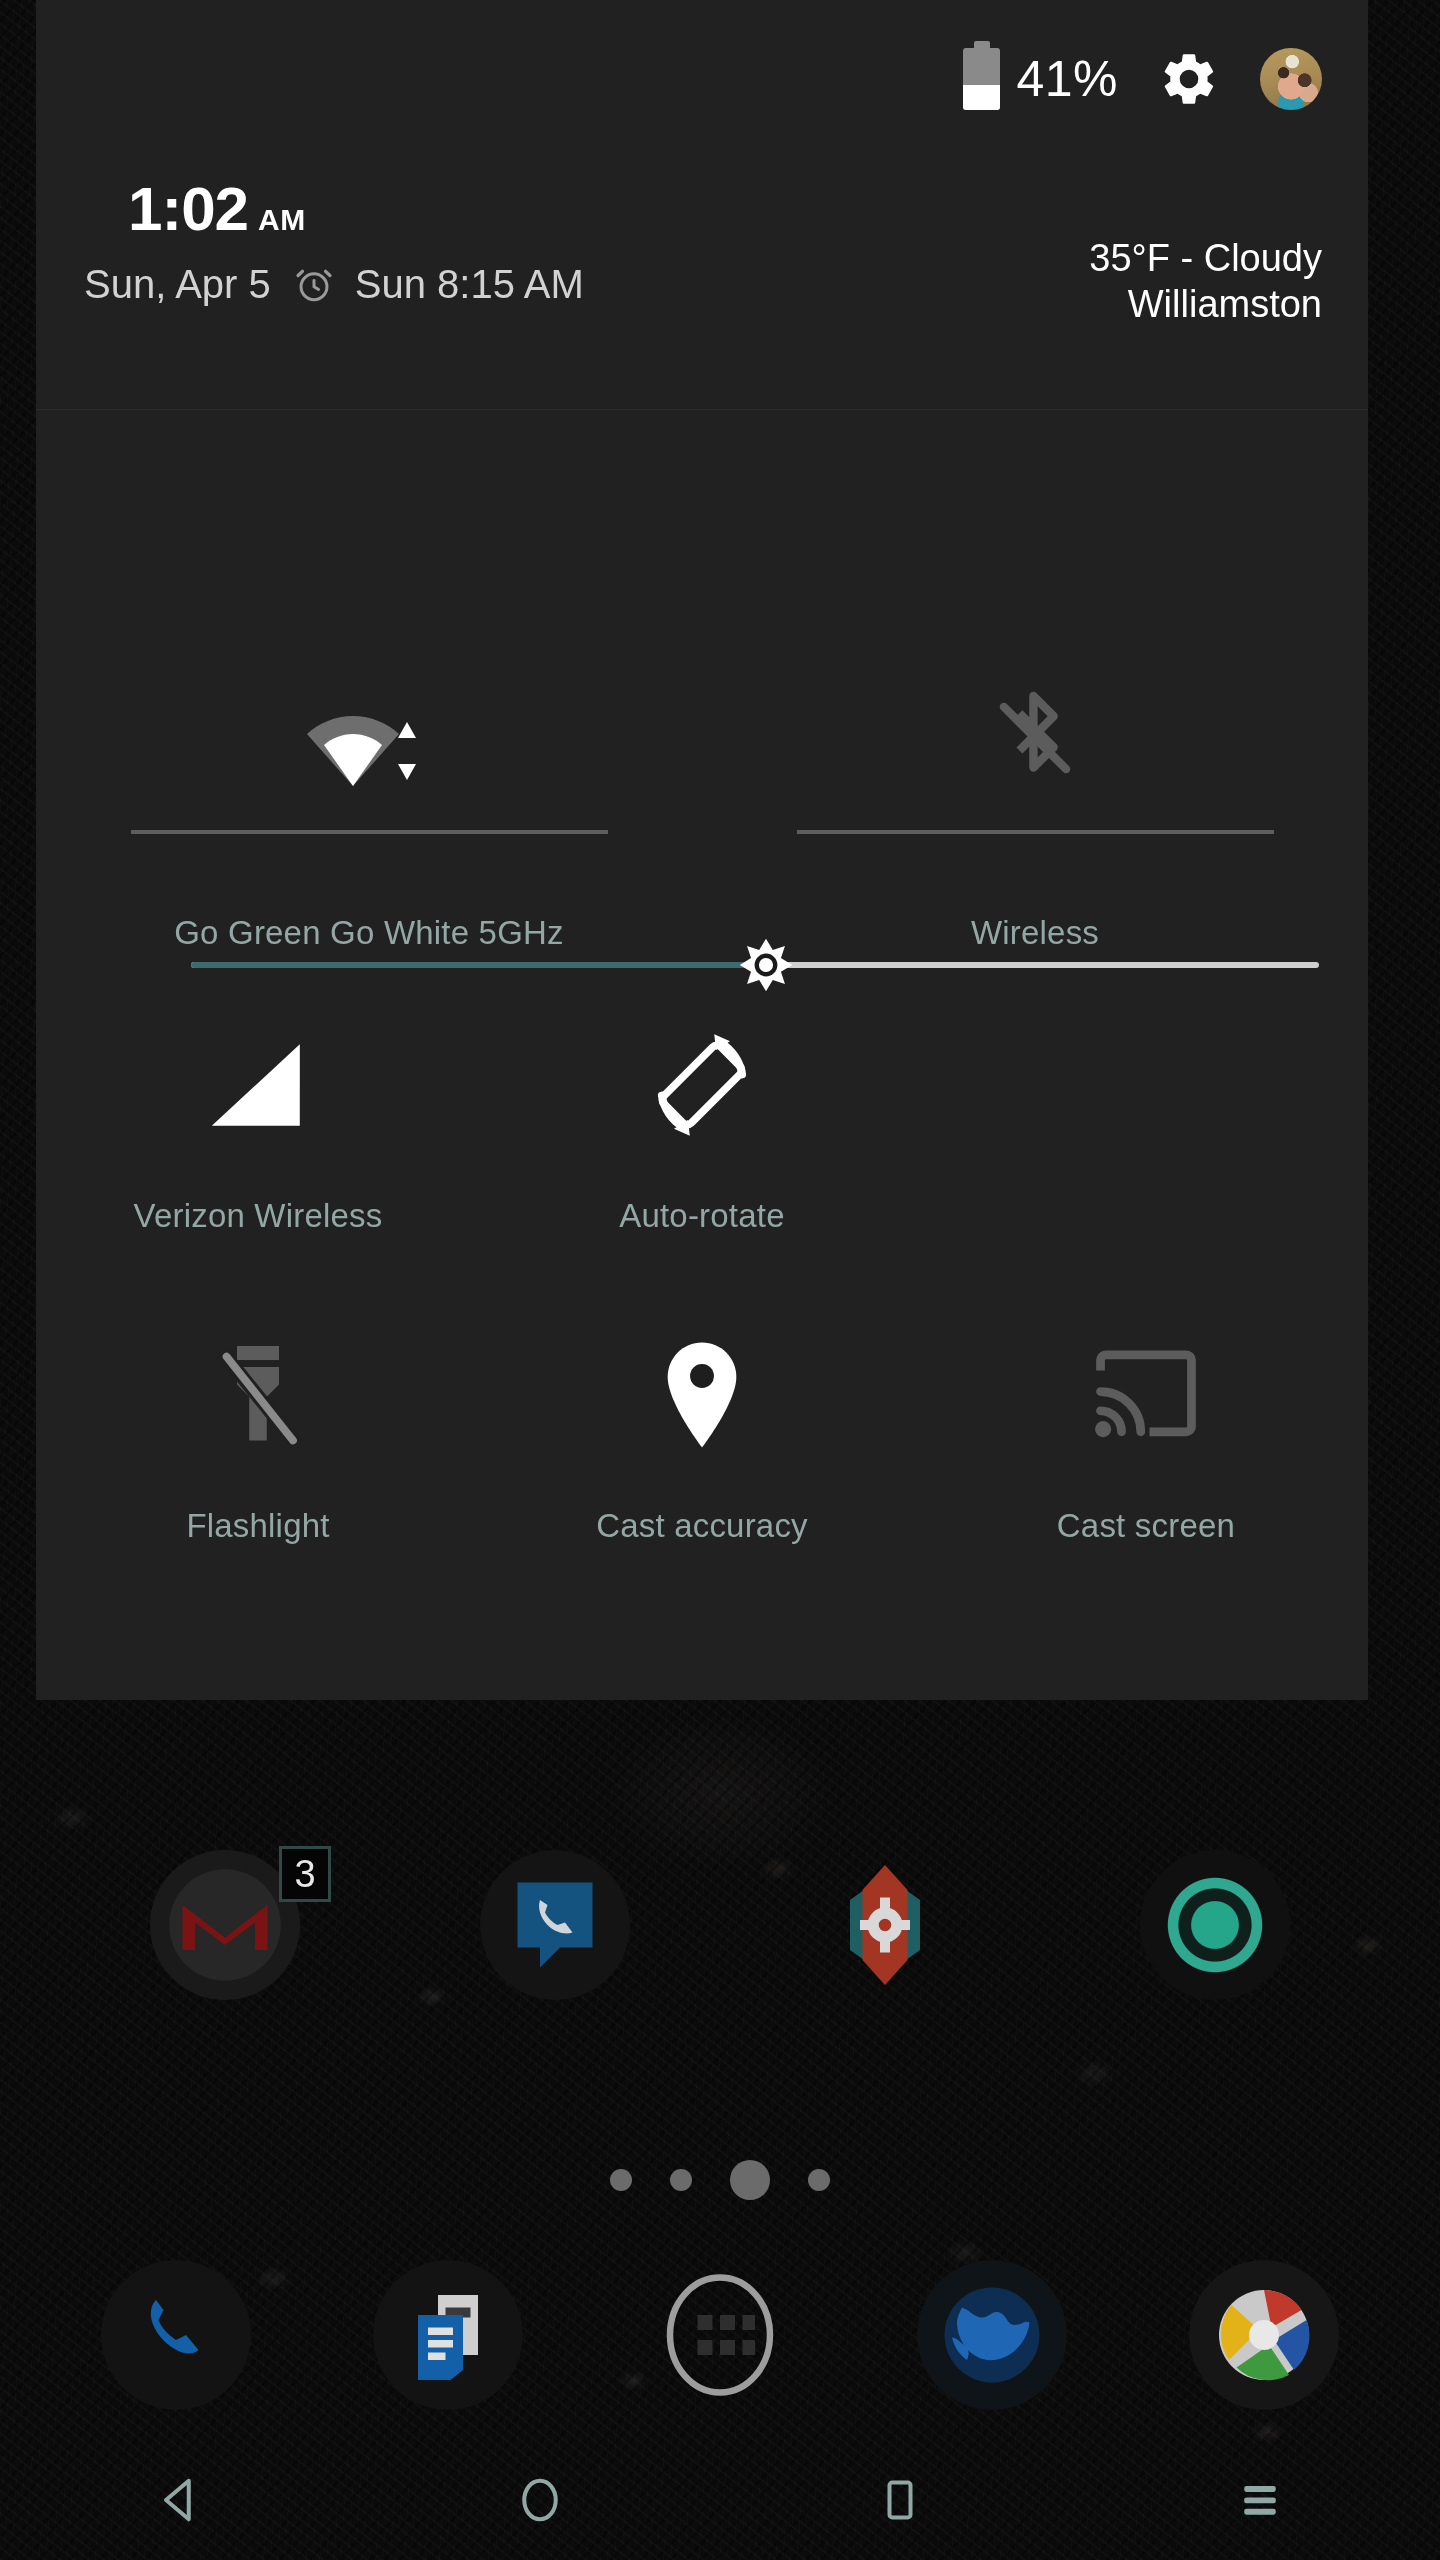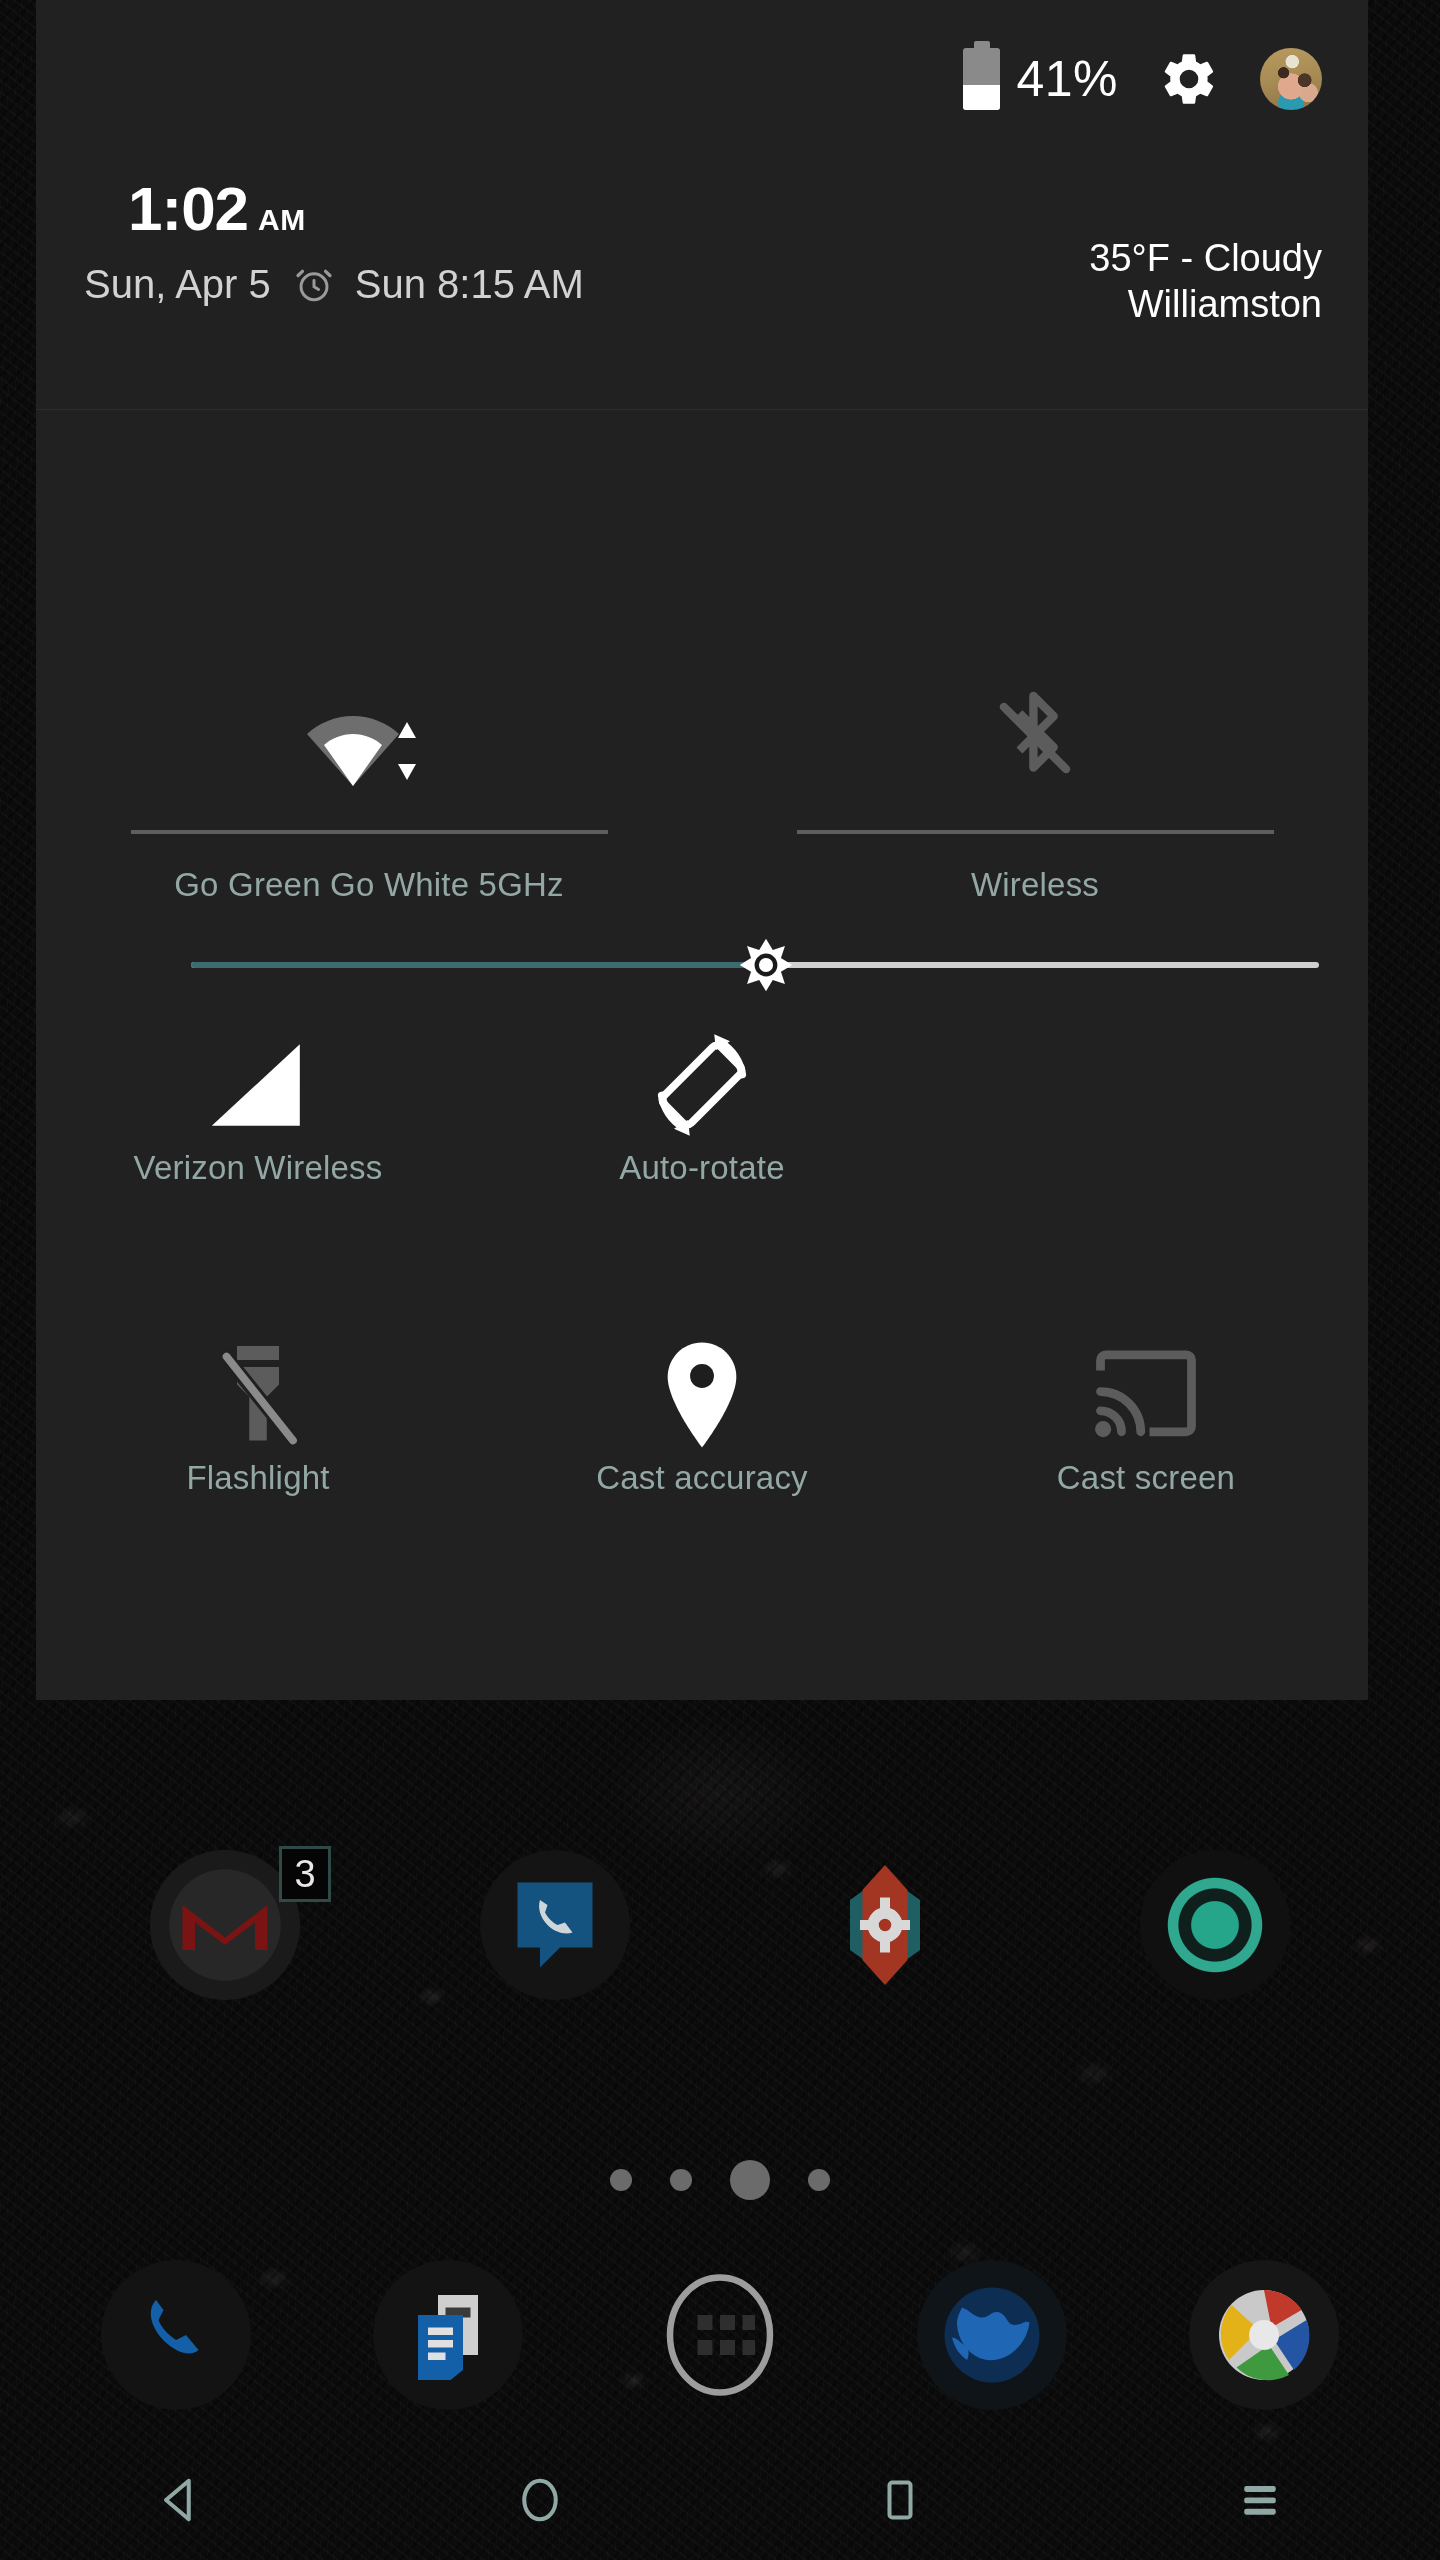--- a/index.html
+++ b/index.html
@@ -119,21 +119,21 @@
   
   #tile-grid{ position:absolute; left:0; top:660px; width:100%; }
   .tile-row{ display:flex; }
   .tile{
     position:relative; display:flex; flex-direction:column;
     align-items:center; justify-content:flex-start;
   }
   .tile-icon{ display:flex; align-items:center; justify-content:center; height:104px; }
   .tile-label{
     color:#93a8a5; font-size:33px; font-weight:300;
-    text-align:center; line-height:1.28; letter-spacing:.2px;
+    text-align:center; line-height:1.28; letter-spacing:.2px;margin-top:48px;
   }
 
   
   #row-connect{ height:345px; padding-top:22px; }
   #row-connect .tile{ width:50%; }
   #row-connect .tile-icon{ height:112px; }
   .tile-divider{
     width:477px; height:4px; background:#5e5e5e;
     margin-top:36px; margin-bottom:30px;
   }

